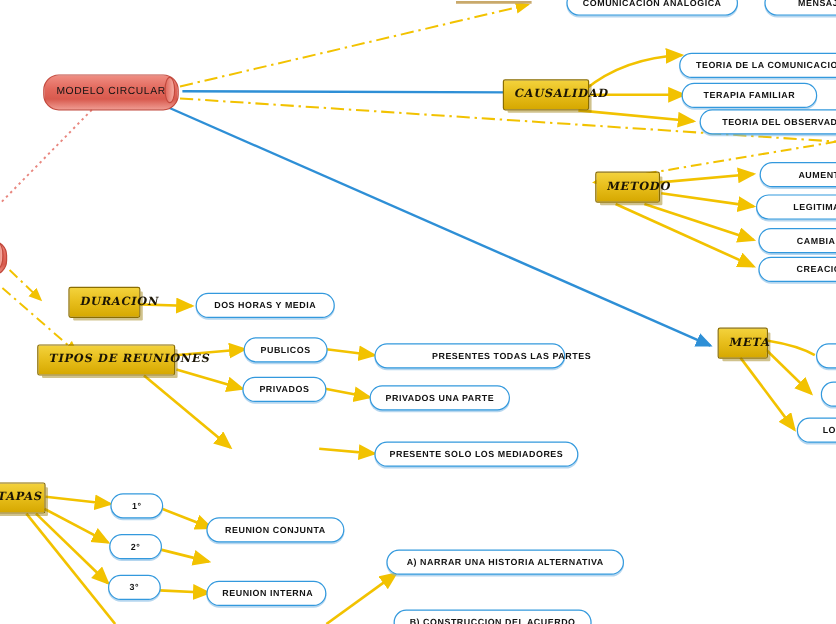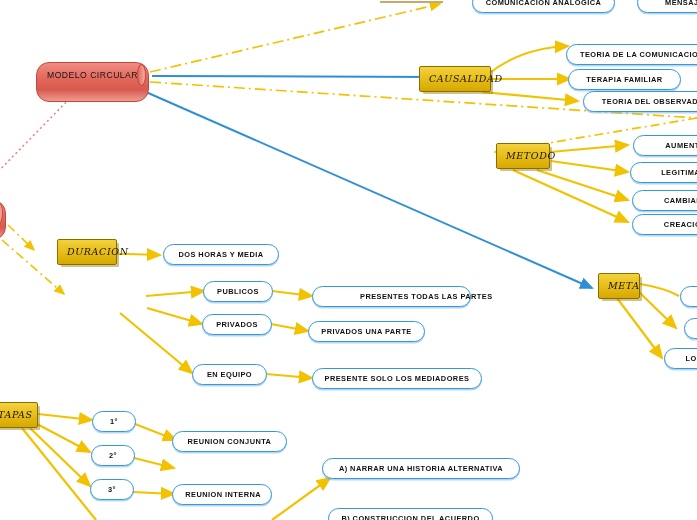--- a/index.html
+++ b/index.html
@@ -18,28 +18,28 @@
     height:21px;line-height:19px;text-align:center;
     font-size:7.4px;font-weight:bold;letter-spacing:.45px;color:#111111;
     padding:0 10px;box-shadow:0 1.5px 0 0 rgba(120,180,225,.55);
   }
 
   
   .gold{
     background:linear-gradient(180deg,#f3d23c 0%,#e8bf1d 45%,#d6a800 100%);
     border:1.3px solid #8a6d00;border-radius:2px;
     height:26px;line-height:24px;text-align:center;
-    font-family:"DejaVu Serif",serif;font-style:italic;font-weight:normal;
+    font-family:"DejaVu Serif",serif;font-style:italic;font-weight:bold;
     font-size:9.5px;color:#1a1405;letter-spacing:.6px;padding:0 9px;
     box-shadow:3px 3px 0 -1px rgba(150,120,0,.45);
   }
 
   
   .cyl{
-    height:40px;line-height:25px;text-align:center;
+    height:30px;line-height:25px;text-align:center;
     background:linear-gradient(180deg,#ef8d82 0%,#e2685c 40%,#d85a4e 70%,#ef9a90 100%);
     border:1.2px solid #c2483c;border-radius:13px/13px;
     font-size:8.6px;color:#141414;letter-spacing:.5px;padding:0 16px 0 10px;
   }
   .cyl:after{
     content:"";position:absolute;right:2px;top:1px;width:9px;height:22px;
     border-radius:50%;background:linear-gradient(90deg,#e06a5e,#f6ada3);
     border:1px solid #c2483c;box-sizing:border-box;
   }
 </style>
@@ -162,29 +162,29 @@
     <span>LOGRA</span>
   </div>
 
   <div class="node gold" style="left:36px;top:239px;width:60px;margin-left:21px;">
     <span>DURACION</span>
   </div>
   <div class="node pill" style="left:163px;top:244px;width:116px;">
     <span>DOS HORAS Y MEDIA</span>
   </div>
 
+  <div class="node gold" style="left:31px;top:287px;width:115px;">
+    <span>TIPOS DE REUNIONES</span>
+  </div>
   <div class="node pill" style="left:202px;top:314px;width:70px;">
     <span>PRIVADOS</span>
   </div>
   <div class="node pill" style="left:203px;top:281px;width:70px;">
     <span>PUBLICOS</span>
   </div>
-  <div class="node pill" style="left:192px;top:364px;width:75px;">
-    <span>EN EQUIPO</span>
-  </div>
   <div class="node pill" style="left:312px;top:286px;width:159px;padding-left:47px;">
     <span>PRESENTES TODAS LAS PARTES</span>
   </div>
   <div class="node pill" style="left:308px;top:321px;width:117px;">
     <span>PRIVADOS UNA PARTE</span>
   </div>
   <div class="node pill" style="left:312px;top:368px;width:170px;">
     <span>PRESENTE SOLO LOS MEDIADORES</span>
   </div>
 

